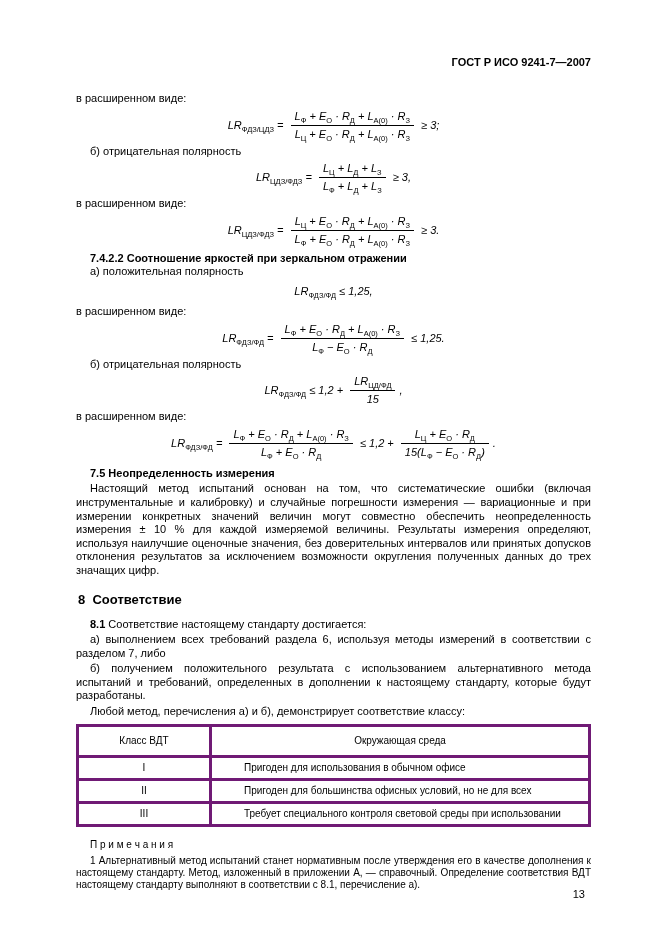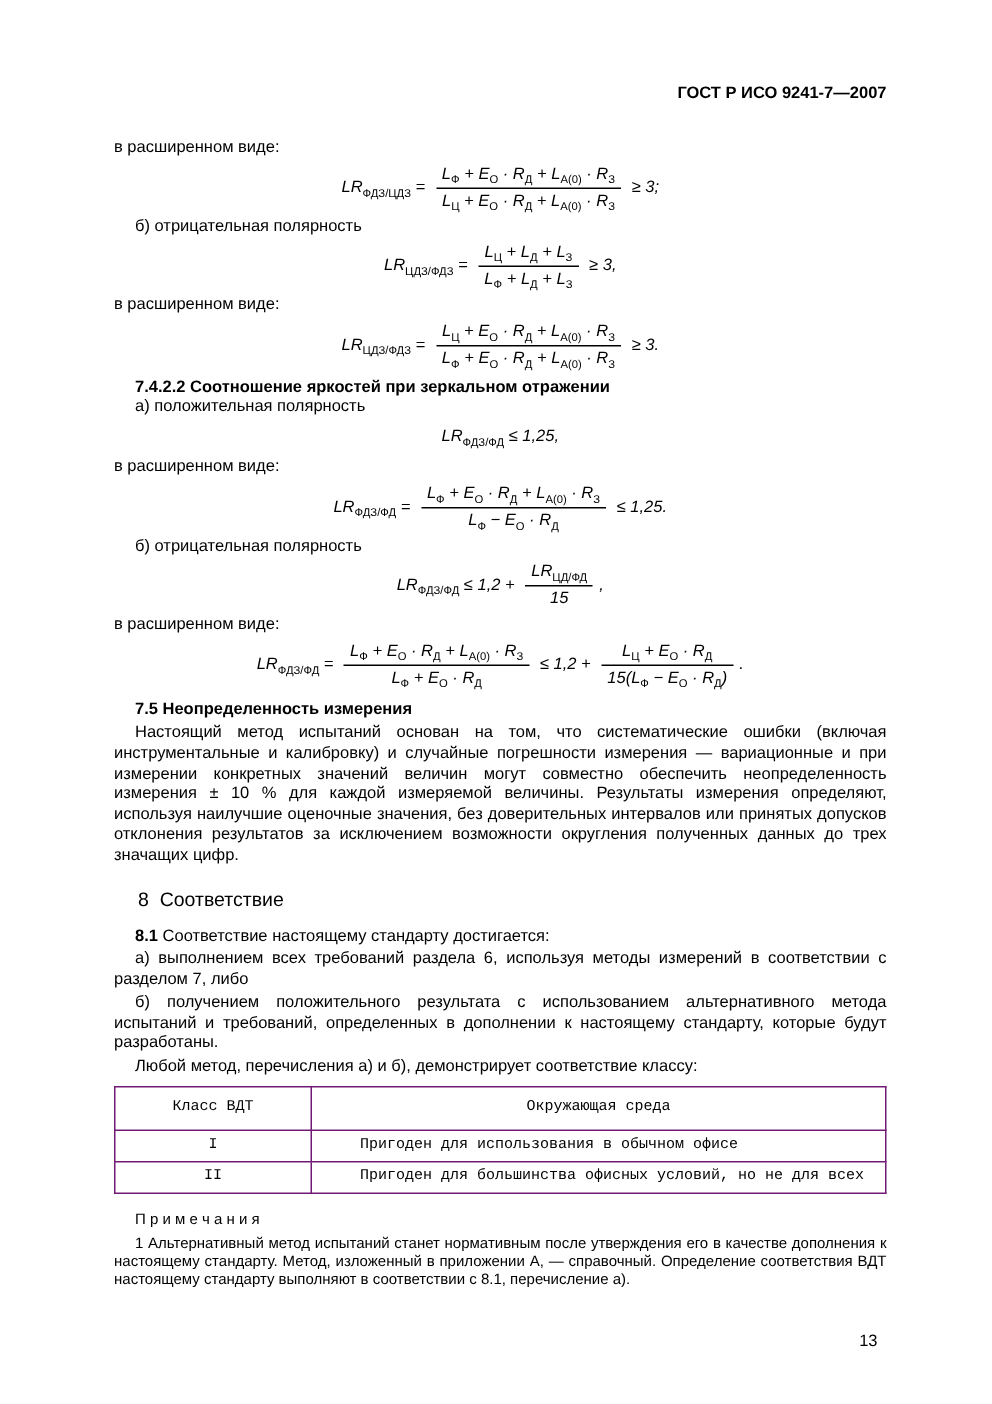--- a/index.html
+++ b/index.html
@@ -26,24 +26,24 @@
     display: flex; justify-content: center; align-items: center;
     font-size: 11px; line-height: 13px; font-style: italic;
     margin: 4px 0; min-height: 18px;
   }
   .formula .ft { white-space: pre; }
   sub { font-size: 7.5px; font-style: normal; line-height: 0; vertical-align: -3px; }
   .frac { display: inline-flex; flex-direction: column; text-align: center; margin: 0 4px; }
   .frac .num { display: block; border-bottom: 1px solid #000; padding: 0 4px 2px; white-space: pre; }
   .frac .den { display: block; padding: 2px 4px 0; white-space: pre; }
 
-  .sec8 { font-size: 13px; font-weight: normal; line-height: 16px; margin: 14px 16px 10px; }
+  .sec8 { font-size: 13px; font-weight: bold; line-height: 16px; margin: 14px 2px 10px; }
 
   .ctable { width: 100%; border-collapse: collapse; margin-top: 5px; font-size: 10px; line-height: 12px; }
-  .ctable th, .ctable td { border: 1px solid #701a75; vertical-align: middle; font-family: Liberation Mono, monospace; }
+  .ctable th, .ctable td { border: 3px solid #701a75; vertical-align: middle; }
   .ctable th { font-weight: normal; text-align: center; padding: 8px 4px; }
   .ctable td { padding: 4px 6px; }
   .cell-class { width: 118px; text-align: center; }
   .cell-env { padding-left: 32px !important; }
 
   .note-title { font-size: 10px; line-height: 12px; margin-top: 12px; text-indent: 14px; }
   .note { font-size: 10px; line-height: 12.2px; text-align: justify; text-indent: 14px; margin-top: 4px; }
 
   .pgnum { position: absolute; right: 76px; bottom: 36px; font-size: 11px; }
 </style>
@@ -144,20 +144,24 @@
     </thead>
     <tbody>
       <tr>
         <td class="cell-class">I</td>
         <td class="cell-env">Пригоден для использования в обычном офисе</td>
       </tr>
       <tr>
         <td class="cell-class">II</td>
         <td class="cell-env">Пригоден для большинства офисных условий, но не для всех</td>
       </tr>
+      <tr>
+        <td class="cell-class">III</td>
+        <td class="cell-env">Требует специального контроля световой среды при использовании</td>
+      </tr>
     </tbody>
   </table>
 
   <p class="note-title">П р и м е ч а н и я</p>
   <p class="note">1 Альтернативный метод испытаний станет нормативным после утверждения его в качестве дополнения к настоящему стандарту. Метод, изложенный в приложении А, — справочный. Определение соответствия ВДТ настоящему стандарту выполняют в соответствии с 8.1, перечисление а).</p>
 
   <span class="pgnum">13</span>
 
 </div>
 

